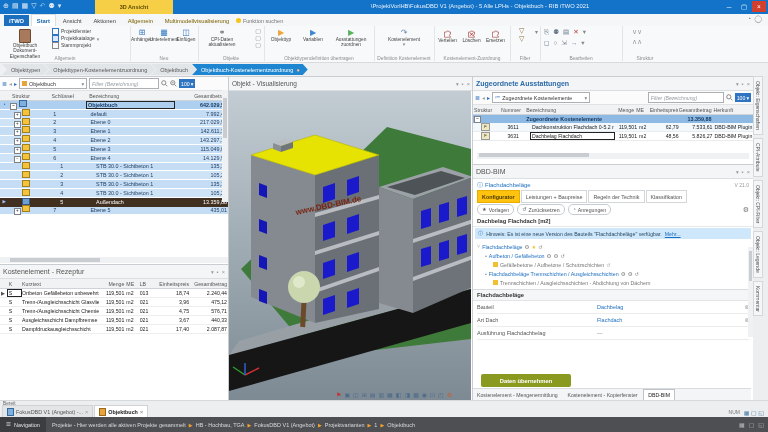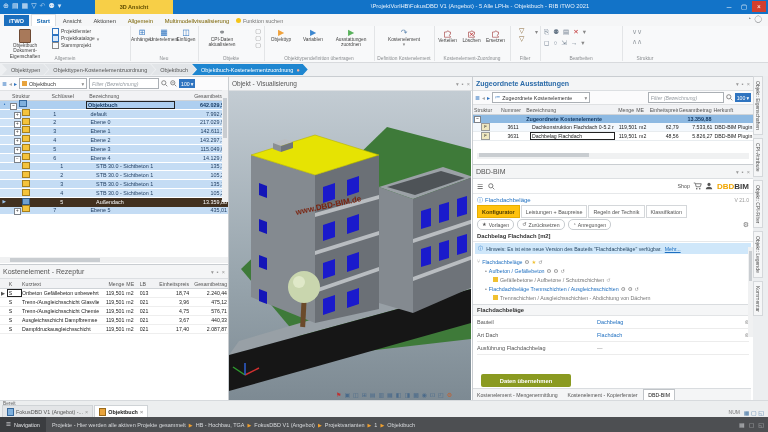--- a/index.html
+++ b/index.html
@@ -664,38 +664,20 @@
 
     <div style="border-top:1px solid #c9cdd1;margin-top:5px">
       <div class="pane-h" style="font-size:7px">
         <span>DBD-BIM</span>
         <span class="ph-icons">
           <span>▾</span>
           <span>▪</span>
           <span>×</span>
         </span>
       </div>
-      <div class="row" style="height:14px;padding:0 4px;border-bottom:1px solid #e6e8ea">
-        <span class="ic" style="font-size:7px;color:#555">☰</span>
-        <svg width="7" height="7" viewBox="0 0 10 10" style="margin-left:5px">
-            <circle cx="4" cy="4" r="3" fill="none" stroke="#666" stroke-width="1.2"></circle>
-            <line x1="6.5" y1="6.5" x2="9" y2="9" stroke="#666" stroke-width="1.2"></line>
-          </svg>
-        <span style="margin-left:auto;font-size:5.4px;color:#555">Shop</span>
-        <svg width="9" height="8" viewBox="0 0 12 10" style="margin-left:3px">
-            <path d="M1,1 h2 l1.2,5 h5.5 l1.3-4 h-7" fill="none" stroke="#555" stroke-width="1"></path>
-            <circle cx="5" cy="8.5" r="1" fill="#555"></circle>
-            <circle cx="9" cy="8.5" r="1" fill="#555"></circle>
-          </svg>
-        <svg width="8" height="8" viewBox="0 0 10 10" style="margin-left:3px">
-            <circle cx="5" cy="3" r="2" fill="#555"></circle>
-            <path d="M1,9 a4,3.2 0 0,1 8,0" fill="#555"></path>
-          </svg>
-        <span style="margin-left:4px;font-size:8px;font-weight:bold"><span style="color:#f0a500">DBD</span><span style="color:#3a3a3a">BIM</span></span>
-      </div>
       <div class="row" style="height:11px;padding:0 4px">
         <span class="ic" style="color:#1e6fc0;font-size:6px">ⓘ</span>
         <span class="blue" style="margin-left:2px;font-size:6px">Flachdachbeläge</span>
         <span style="margin-left:auto;color:#999;font-size:5px">V 21.0</span>
       </div>
       <div class="row" style="height:13px;padding:0 4px">
         <span class="dbdtab dbdtab-active">Konfigurator</span>
         <span class="dbdtab">Leistungen + Baupreise</span>
         <span class="dbdtab">Regeln der Technik</span>
         <span class="dbdtab">Klassifikation</span>

